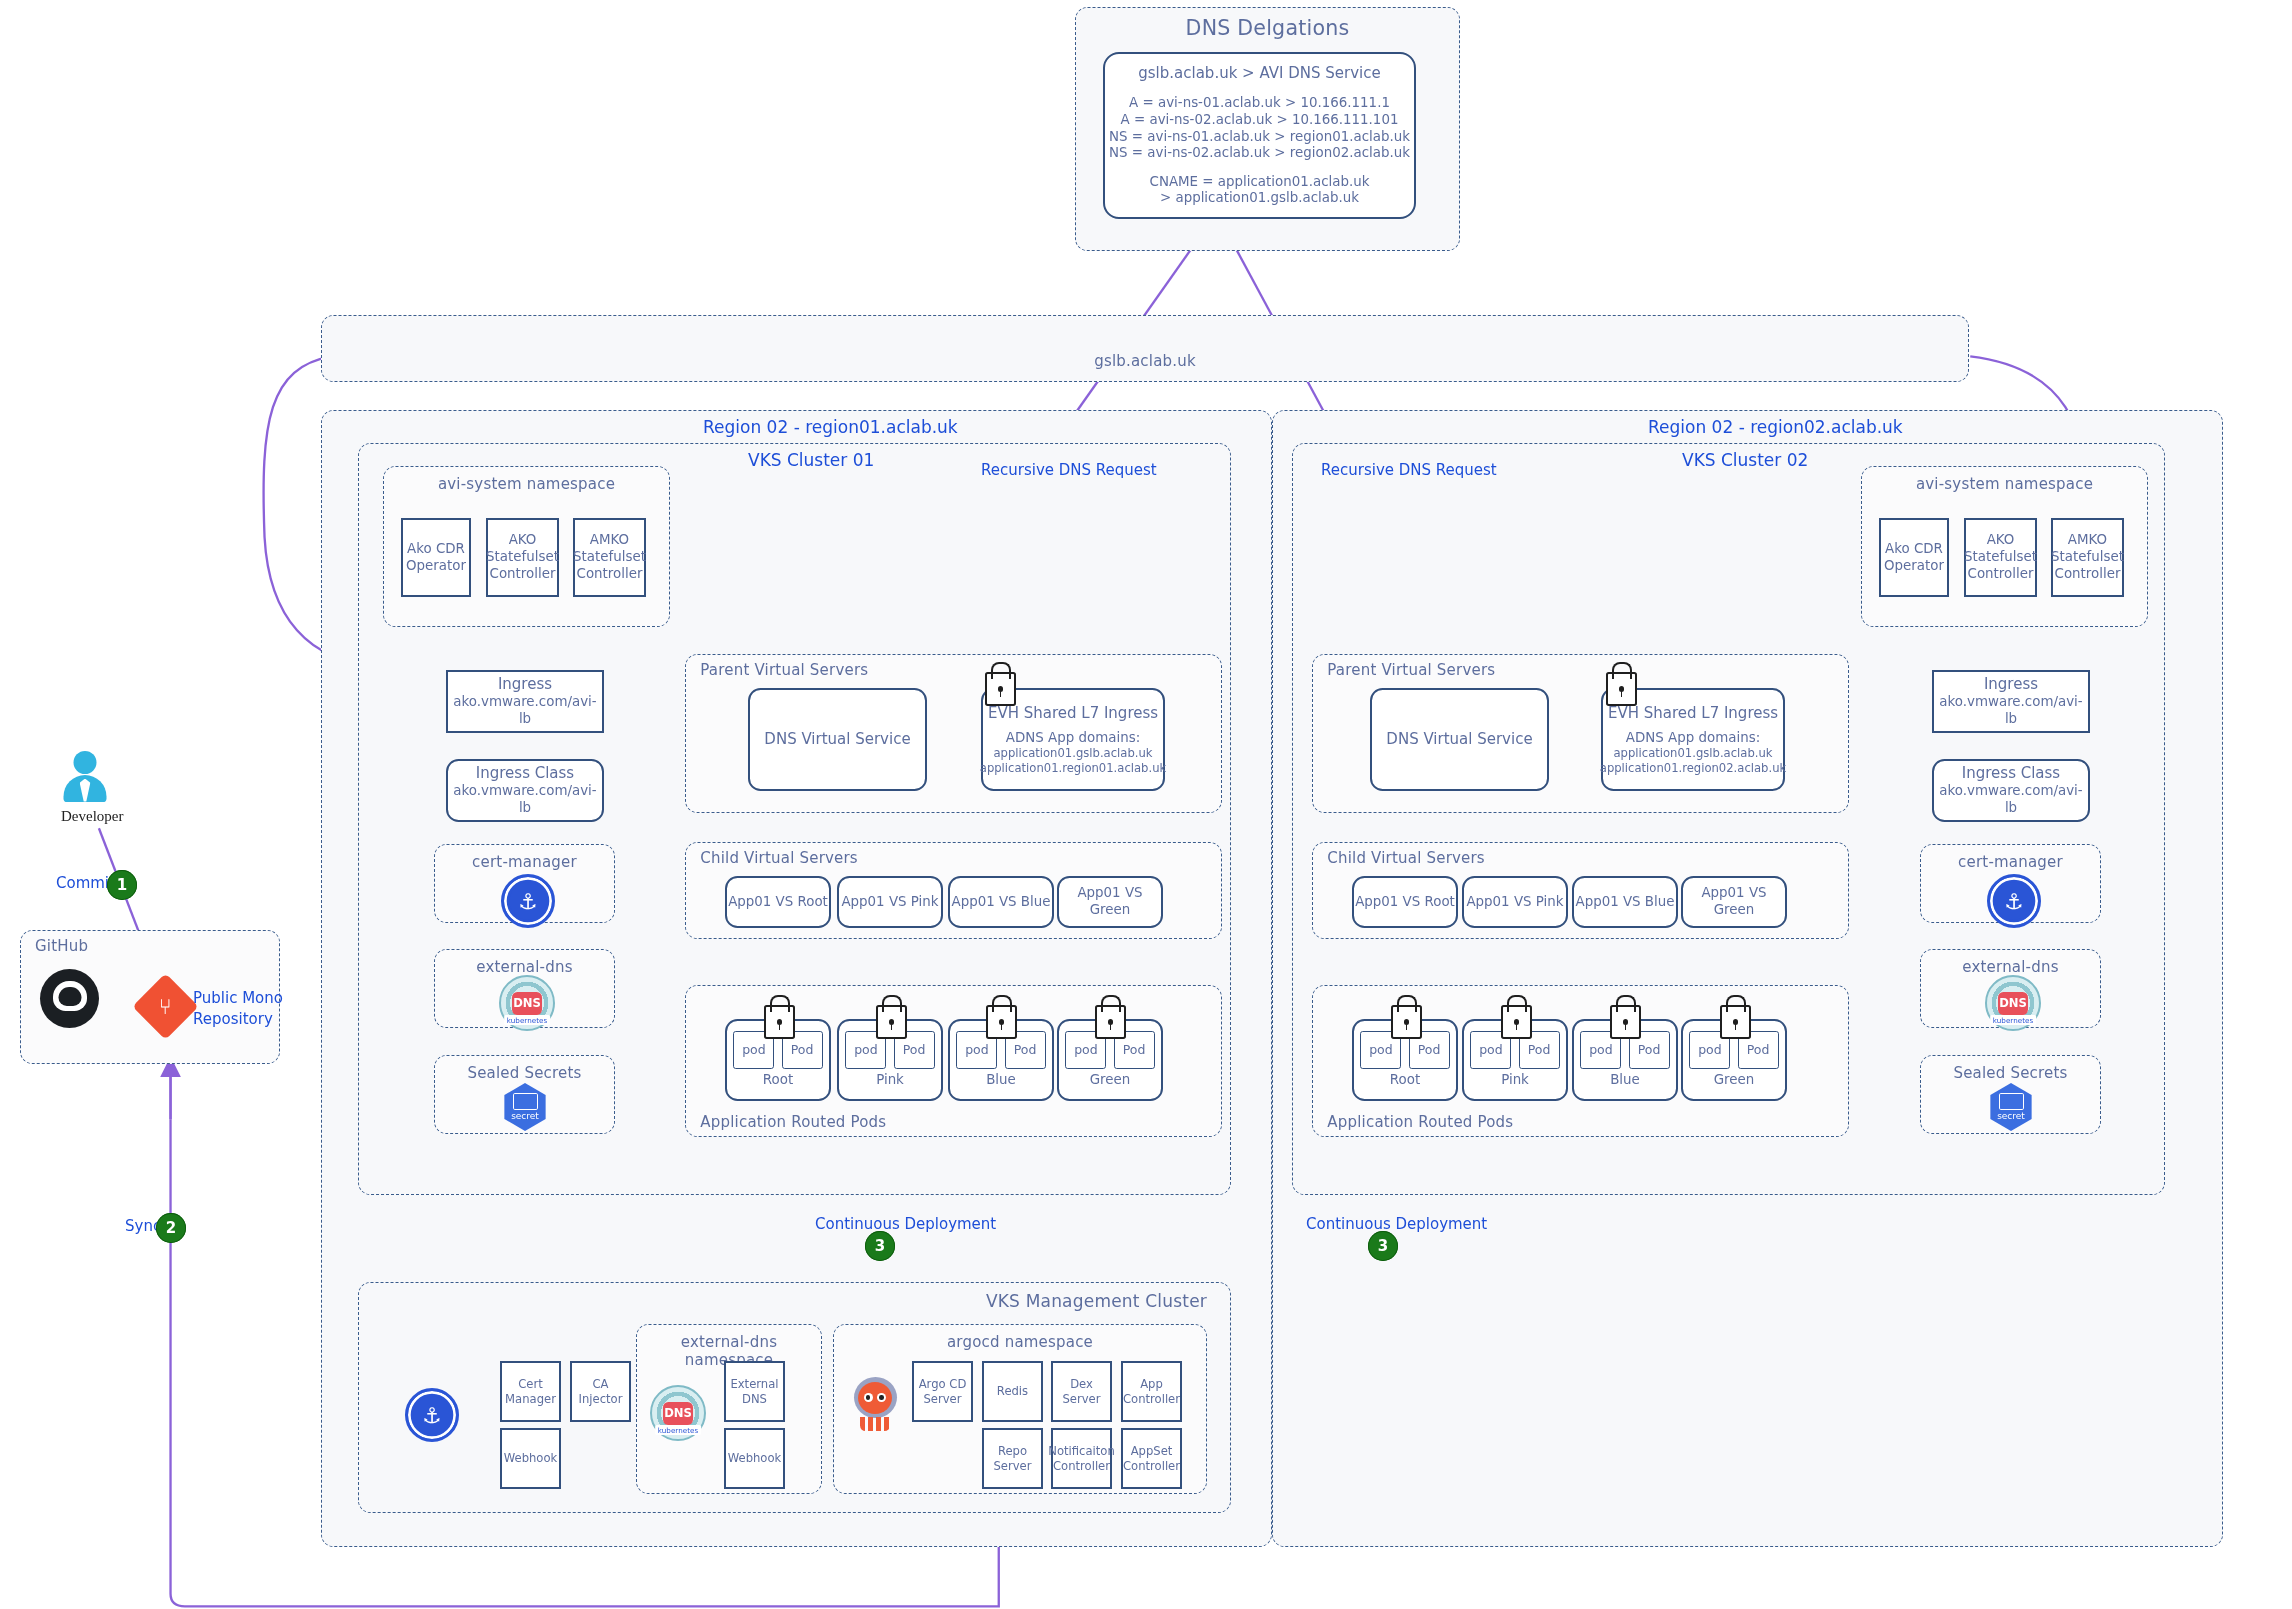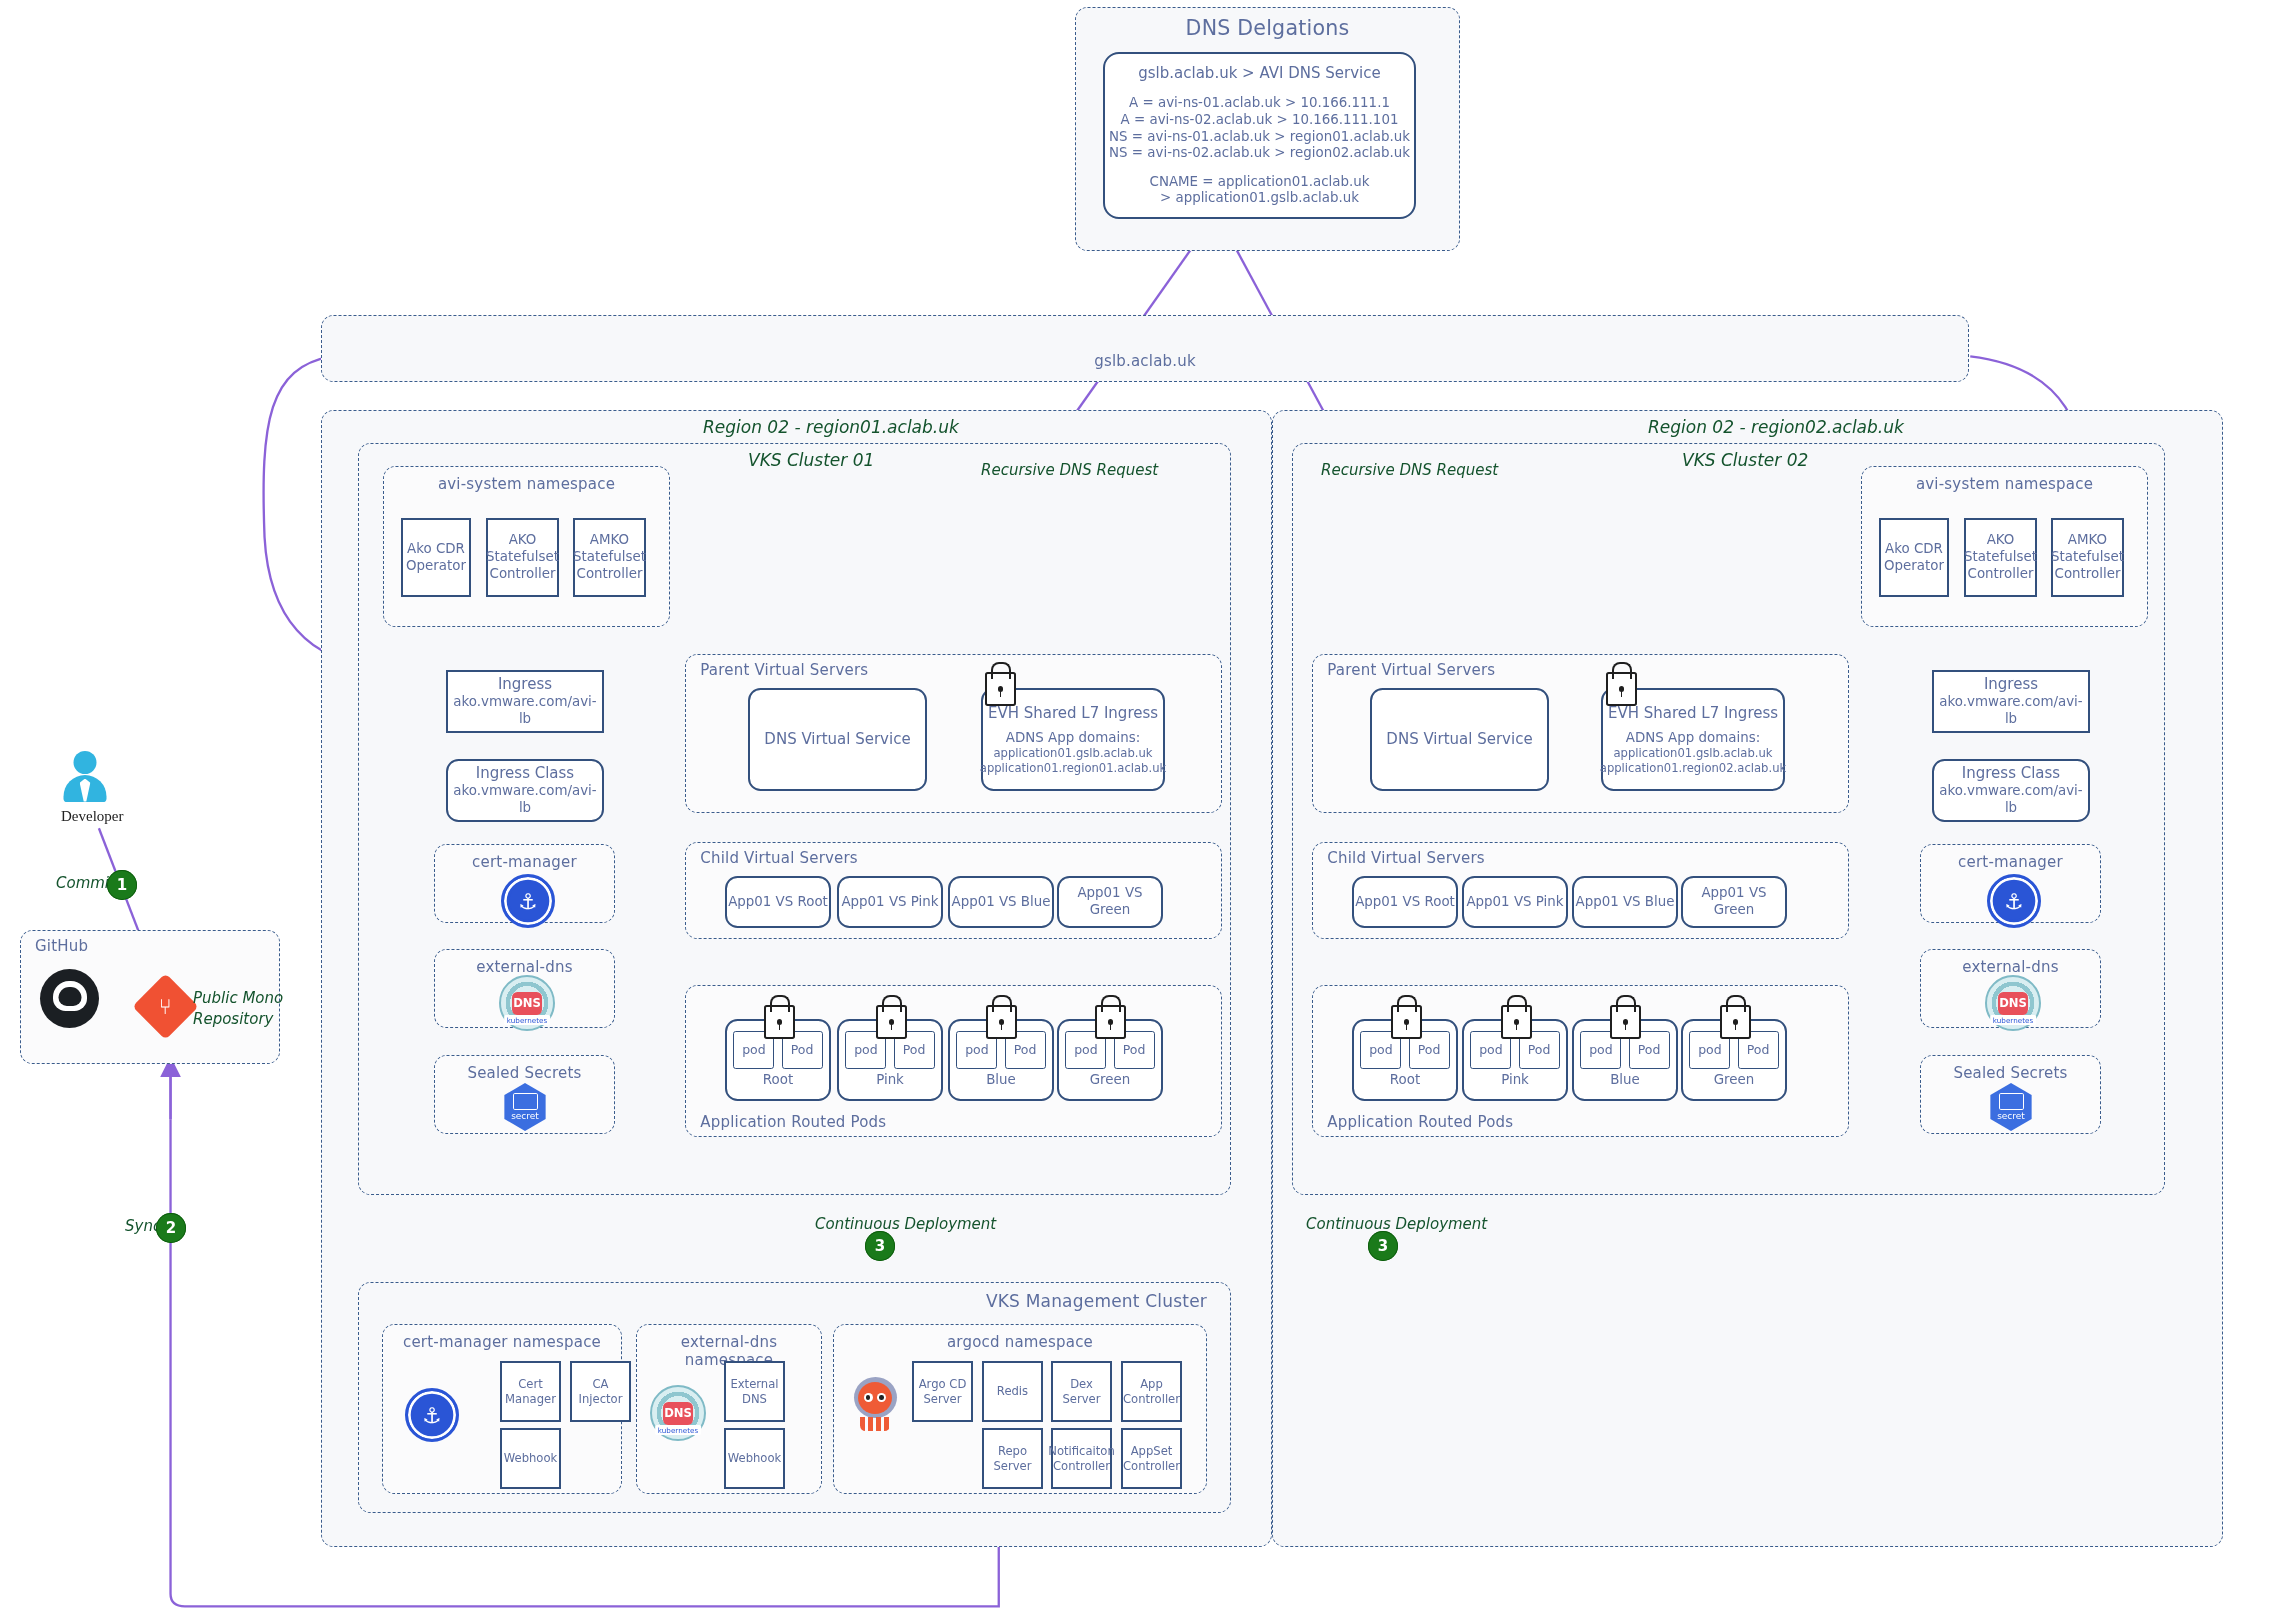--- a/index.html
+++ b/index.html
@@ -26,21 +26,21 @@
   .grp.dash{border-style:dashed;}
   .grp.plain{background:#fbfbfc;}
   .grp-title{
     position:absolute;left:0;right:0;top:8px;text-align:center;
     color:#5d6e9e;font-size:17px;letter-spacing:0.2px;
   }
   .grp-title.left{text-align:left;left:14.3px;right:auto;top:6.3px;}
   .grp-title.bottomleft{top:auto;bottom:5.4px;left:14.3px;right:auto;text-align:left;}
   .grp-title.right{text-align:right;right:23px;left:auto;top:8px;}
   .lbl{
-    position:absolute;color:#14532d;font-size:17px;white-space:nowrap;font-style:italic;
+    position:absolute;color:#1d4ed8;font-size:17px;white-space:nowrap;
   }
   .t-sm{font-size:15px;}
   .t-xs{font-size:13.4px;}
   .t-xxs{font-size:11.6px;}
   .t-lg{font-size:20.6px;}
 
   
   #wires{position:absolute;left:0;top:0;width:2293px;height:1609px;pointer-events:none;}
   .w{fill:none;stroke:#8b62d8;stroke-width:2.6;}
   .wdot{fill:#8b62d8;}
@@ -544,23 +544,20 @@
   <div class="lbl t-sm" style="left:815px;top:1215px;">Continuous Deployment</div>
   <div class="badge" style="left:865px;top:1231px;">3</div>
 
   <div class="lbl t-sm" style="left:1306px;top:1215px;">Continuous Deployment</div>
   <div class="badge" style="left:1368px;top:1231px;">3</div>
 
   <div class="grp dash" style="left:358px;top:1282px;width:873px;height:231px;">
     <div class="grp-title right">VKS Management Cluster</div>
   </div>
 
-  <div class="grp dash plain" style="left:382px;top:1324px;width:240px;height:170px;">
-    <div class="grp-title t-sm">cert-manager namespace</div>
-  </div>
   <div class="logo" style="left:405px;top:1388px;">
       <div class="cm-badge">⚓</div>
     </div>
   <div class="box" style="left:500px;top:1361px;width:61px;height:61px;">
     <div class="t-xxs">Cert</div>
     <div class="t-xxs">Manager</div>
   </div>
   <div class="box" style="left:570px;top:1361px;width:61px;height:61px;">
     <div class="t-xxs">CA Injector</div>
   </div>

